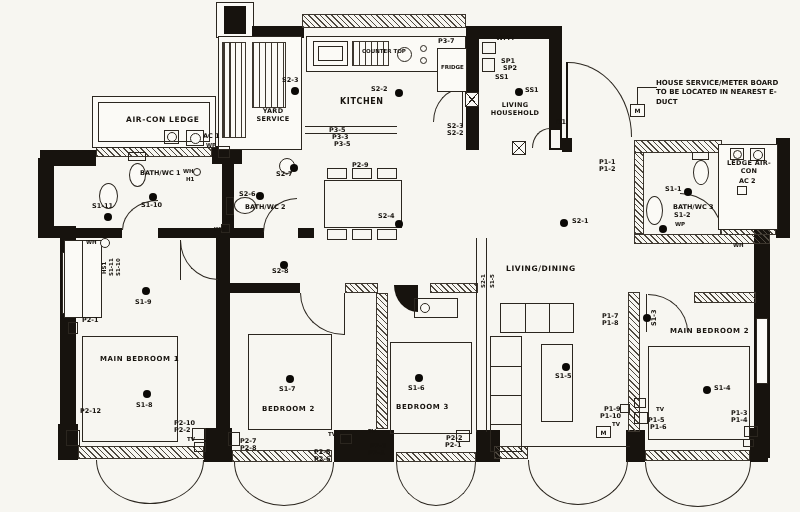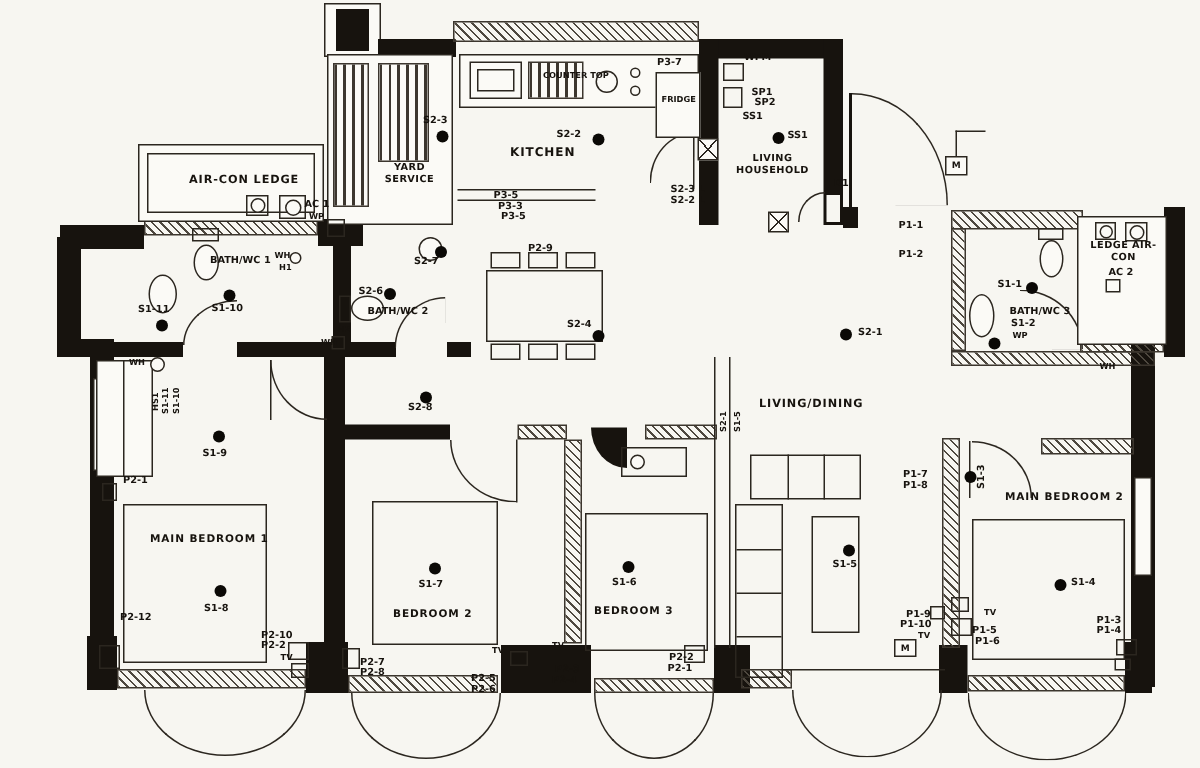--- a/index.html
+++ b/index.html
@@ -189,20 +189,21 @@
   <div class="ol" style="left:194px;top:442px;width:12px;height:10px"></div>
   <div class="ol" style="left:228px;top:432px;width:12px;height:14px"></div>
   <div class="ol" style="left:340px;top:434px;width:12px;height:10px"></div>
   <div class="ol" style="left:456px;top:430px;width:14px;height:12px"></div>
   <div class="ol" style="left:620px;top:404px;width:10px;height:9px"></div>
   <div class="ol" style="left:634px;top:398px;width:12px;height:10px"></div>
   <div class="ol" style="left:634px;top:412px;width:14px;height:12px"></div>
   <div class="ol" style="left:744px;top:426px;width:14px;height:11px"></div>
   <div class="ol" style="left:743px;top:439px;width:11px;height:8px"></div>
 
+  <div class="note" style="left:656px;top:79px">HOUSE SERVICE/METER BOARD TO BE LOCATED IN NEAREST E-DUCT</div>
   <div class="tl" style="left:637px;top:87px;width:20px;height:1px"></div>
   <div class="tl" style="left:637px;top:87px;width:1px;height:19px"></div>
   <div class="chip" style="left:630px;top:104px;width:15px;height:13px">M</div>
   <div class="chip" style="left:596px;top:426px;width:15px;height:12px">M</div>
 
   <div class="rl" style="left:126px;top:115px;font-size:7.5px">AIR-CON LEDGE</div>
   <div class="rl2" style="left:250px;top:108px;width:46px">YARD SERVICE</div>
   <div class="rl" style="left:340px;top:97px">KITCHEN</div>
   <div class="rl2" style="left:486px;top:102px;width:58px">LIVING HOUSEHOLD</div>
   <div class="rl" style="left:506px;top:264px;font-size:7.5px">LIVING/DINING</div>
@@ -262,21 +263,21 @@
   <div class="t rot t5" style="left:108px;top:276px">S1-11</div>
   <div class="t rot t5" style="left:115px;top:276px">S1-10</div>
 
   <div class="t" style="left:438px;top:38px">P3-7</div>
   <div class="t" style="left:329px;top:127px">P3-5</div>
   <div class="t" style="left:332px;top:134px">P3-3</div>
   <div class="t" style="left:334px;top:141px">P3-5</div>
   <div class="t" style="left:447px;top:123px">S2-3 L</div>
   <div class="t" style="left:447px;top:130px">S2-2 L</div>
   <div class="t" style="left:352px;top:162px">P2-9</div>
-  <div class="t" style="left:599px;top:147px">P1-1</div>
+  <div class="t" style="left:599px;top:159px">P1-1</div>
   <div class="t" style="left:599px;top:166px">P1-2</div>
   <div class="t" style="left:556px;top:119px">D1</div>
   <div class="t" style="left:496px;top:35px">WFM</div>
   <div class="t" style="left:501px;top:58px">SP1</div>
   <div class="t" style="left:503px;top:65px">SP2</div>
   <div class="t" style="left:495px;top:74px">SS1</div>
   <div class="t" style="left:203px;top:133px">AC 1</div>
   <div class="t t5" style="left:206px;top:142px">WP</div>
   <div class="t t5" style="left:183px;top:168px">WH</div>
   <div class="t t5" style="left:186px;top:176px">H1</div>

